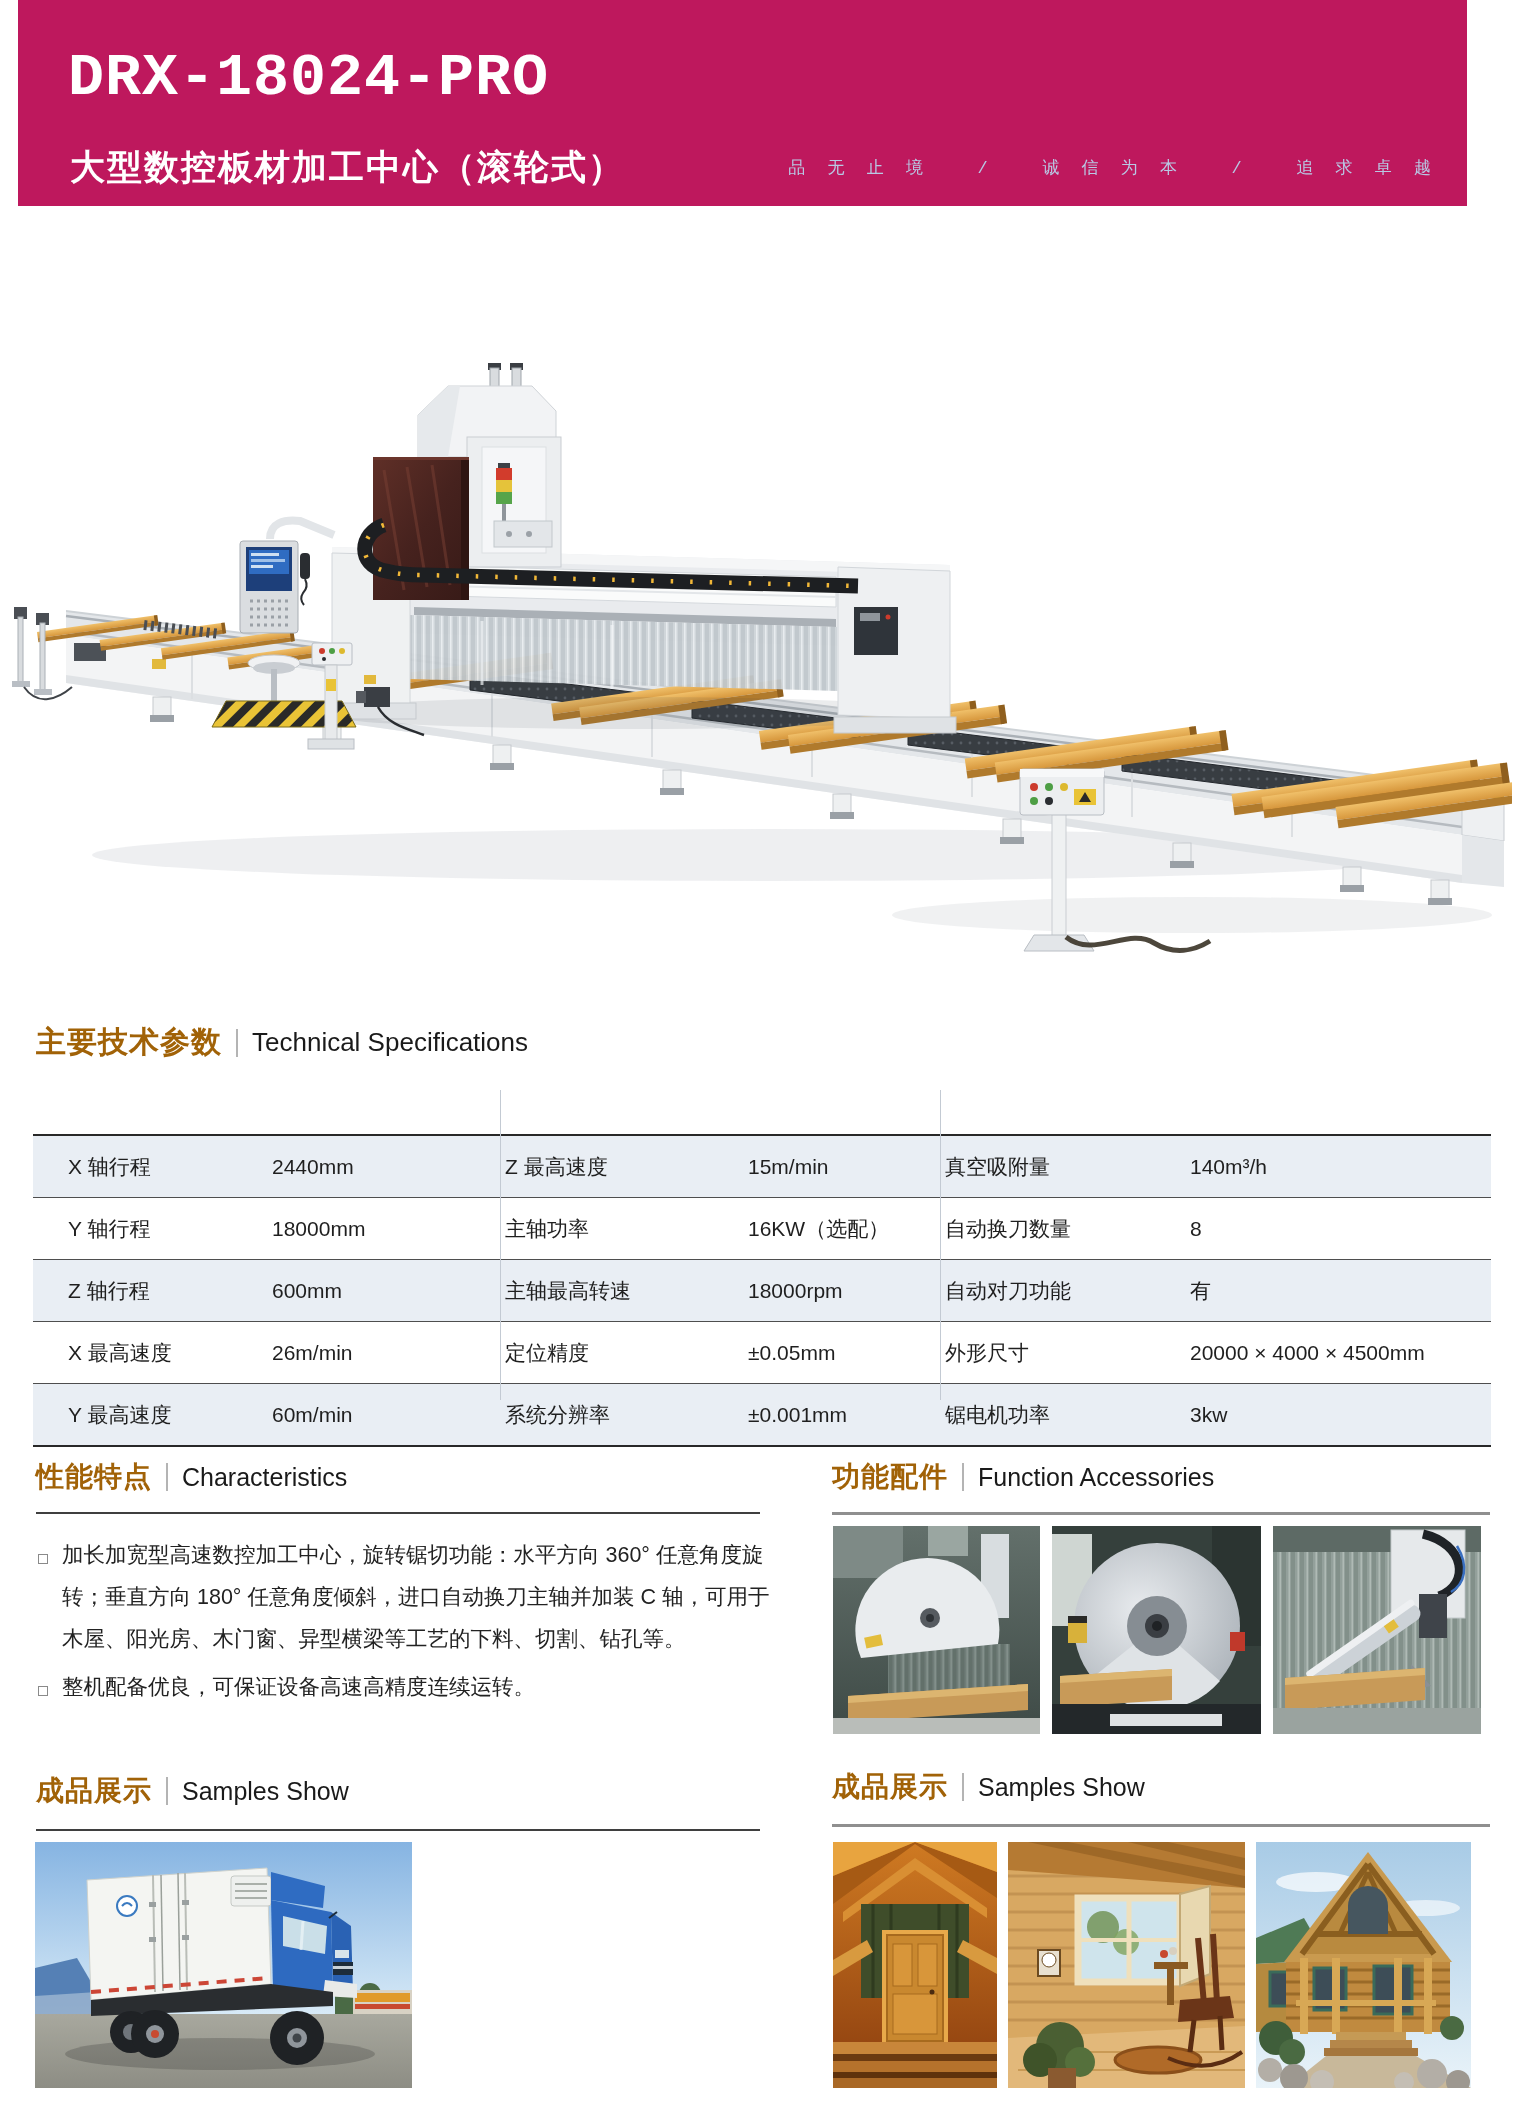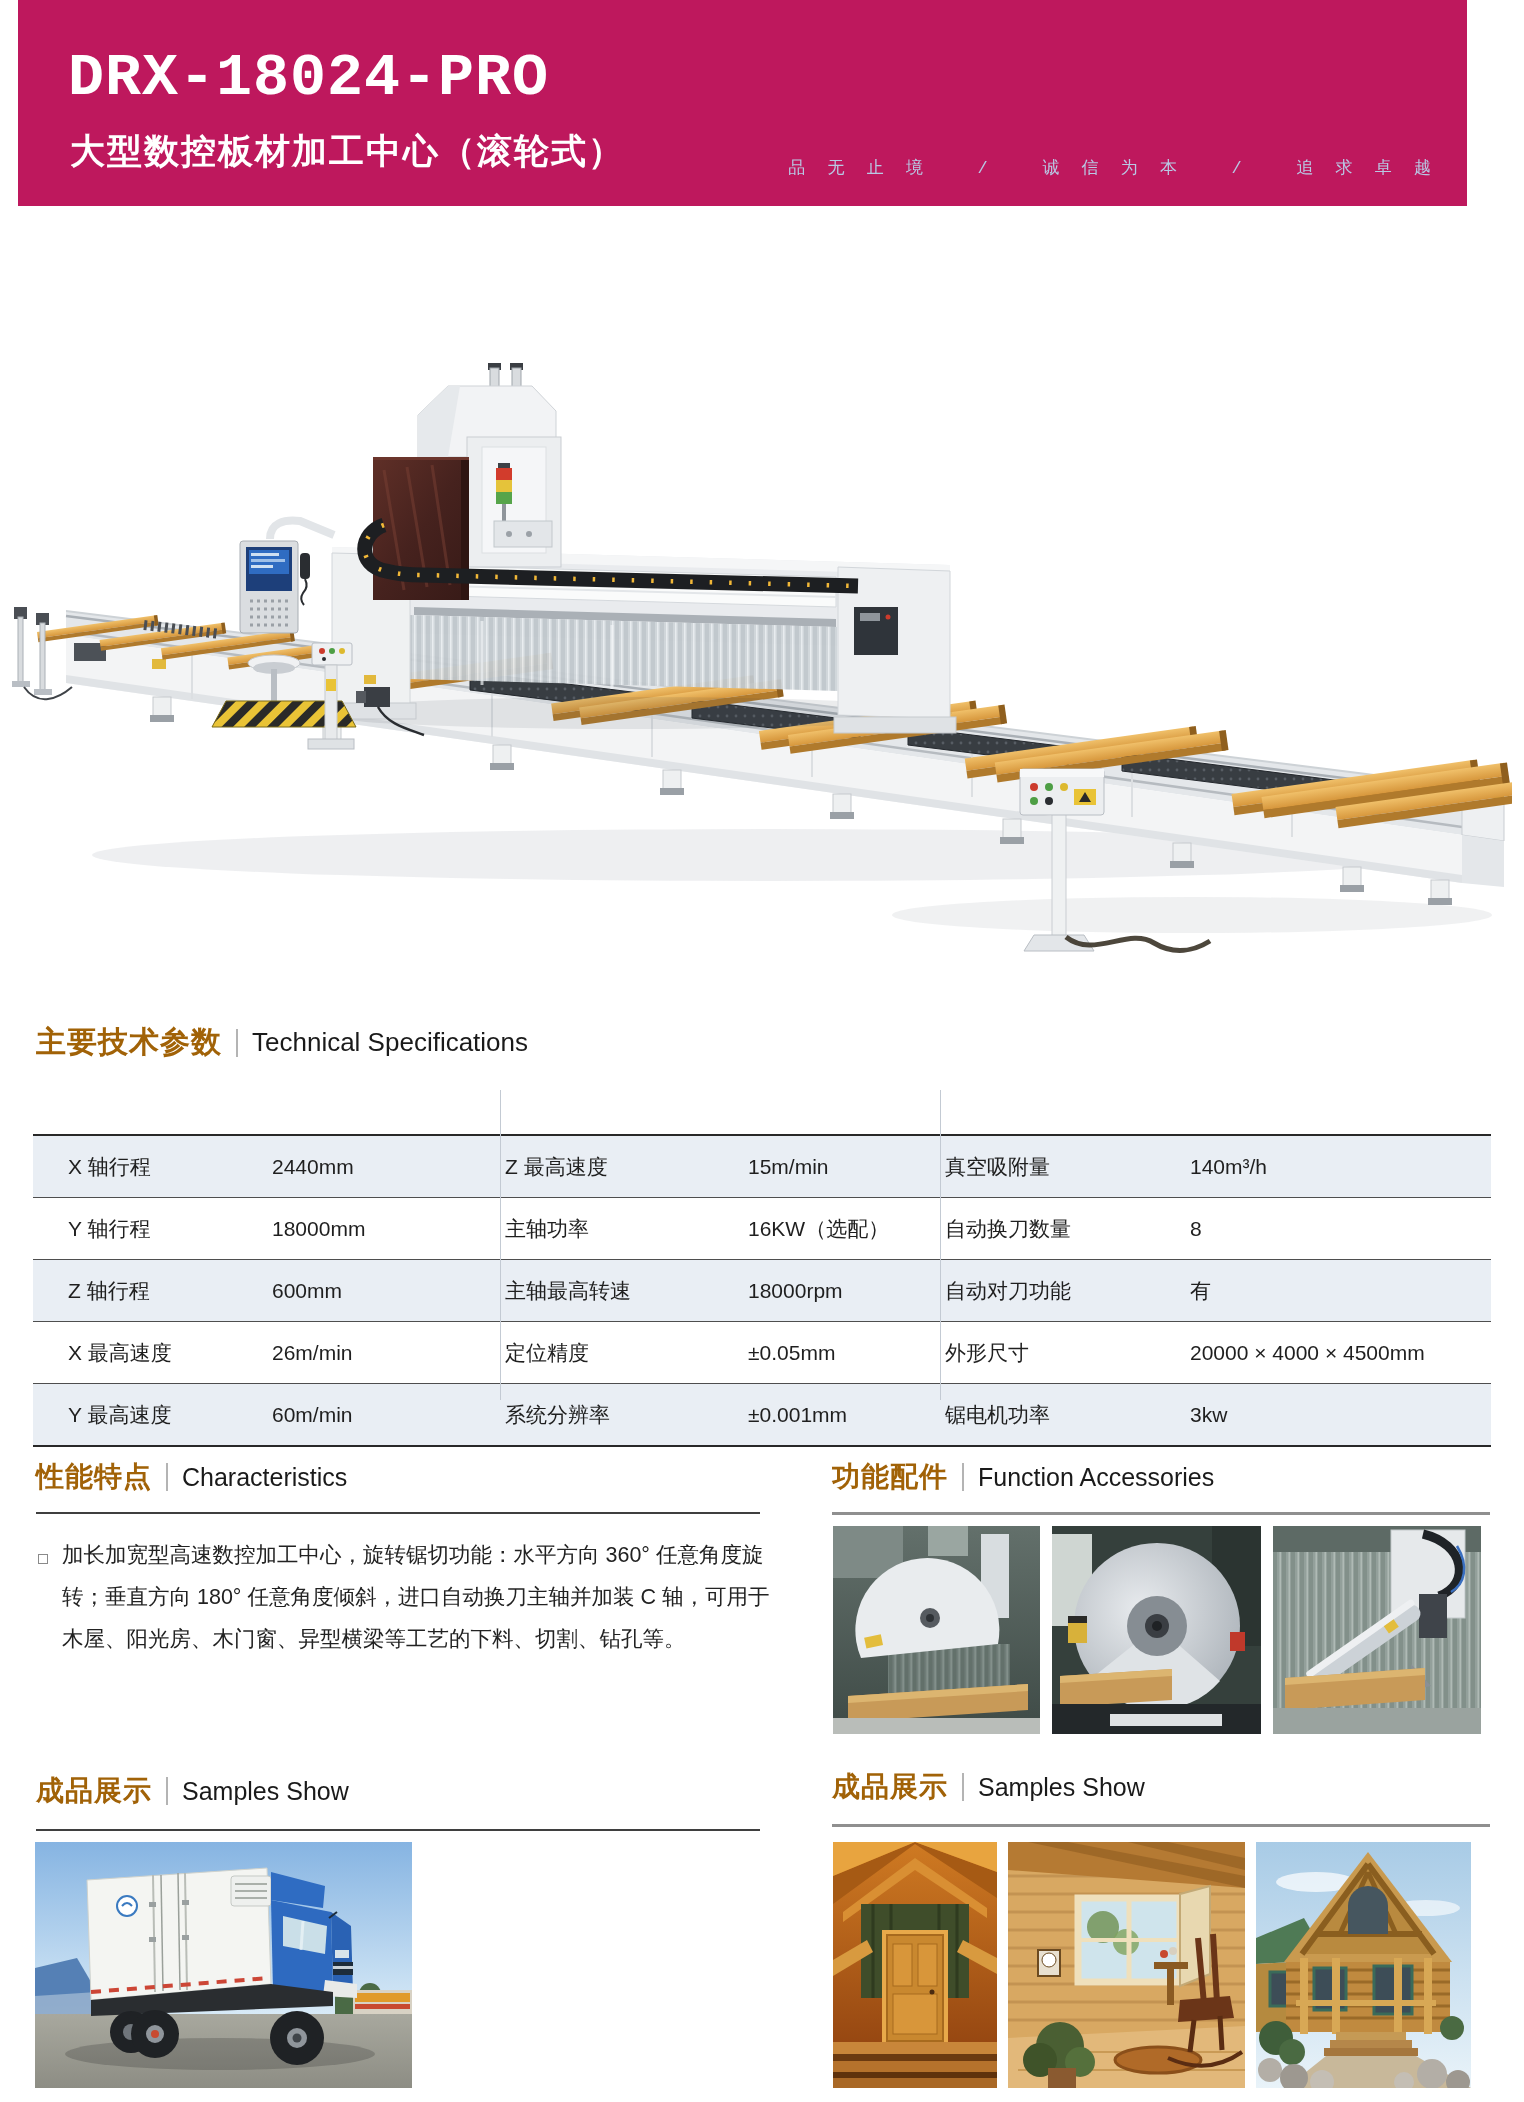--- a/index.html
+++ b/index.html
@@ -3,21 +3,21 @@
 <meta charset="utf-8">
 <style>
   html,body{margin:0;padding:0;background:#ffffff;}
   .page{position:relative;width:1524px;height:2102px;background:#ffffff;overflow:hidden;
         font-family:"Liberation Sans","DejaVu Sans",sans-serif;color:#1c1c1c;}
 
   
   .hero{position:absolute;left:18px;top:0;width:1449px;height:206px;background:#be185d;font-family:Liberation Mono, monospace;}
   .hero-model{position:absolute;left:50px;top:44px;font-size:60px;font-weight:900;
               letter-spacing:1px;color:#ffffff;}
-  .hero-sub{position:absolute;left:52px;top:128px;font-size:35px;font-weight:700;
+  .hero-sub{position:absolute;left:52px;top:144px;font-size:35px;font-weight:700;
             letter-spacing:2px;color:#ffffff;}
   .hero-slogan{position:absolute;right:30px;top:156px;font-size:17px;letter-spacing:6px;
                color:#b9c8e4;white-space:pre;margin-left:44px;}
 
   
   .sec-title{position:absolute;display:flex;align-items:center;}
   .sec-zh{font-size:28px;font-weight:700;color:#a16207;letter-spacing:1px;}
   .sec-div{width:2px;height:28px;background:#b4b4b4;margin:0 14px;}
   .sec-en{font-size:25px;font-weight:400;color:#1a1a1a;}
   .rule-dark{position:absolute;height:2px;background:#3f3f3f;}
@@ -302,20 +302,21 @@
   </div>
 
   <div class="sec-title" style="left:36px;top:1458px;">
     <span class="sec-zh">性能特点</span>
     <span class="sec-div"></span>
     <span class="sec-en">Characteristics</span>
   </div>
   <div class="rule-dark" style="left:36px;top:1512px;width:724px;"></div>
   <div class="bullets">
     <div class="bullet">加长加宽型高速数控加工中心，旋转锯切功能：水平方向 360° 任意角度旋转；垂直方向 180° 任意角度倾斜，进口自动换刀主轴并加装 C 轴，可用于木屋、阳光房、木门窗、异型横梁等工艺的下料、切割、钻孔等。</div>
+    <div class="bullet">整机配备优良，可保证设备高速高精度连续运转。</div>
   </div>
 
   <div class="sec-title" style="left:832px;top:1458px;">
     <span class="sec-zh">功能配件</span>
     <span class="sec-div"></span>
     <span class="sec-en">Function Accessories</span>
   </div>
   <div class="rule-gray" style="left:832px;top:1512px;width:658px;"></div>
 
   <div class="photo-row" style="left:833px;top:1526px;gap:12px;">

